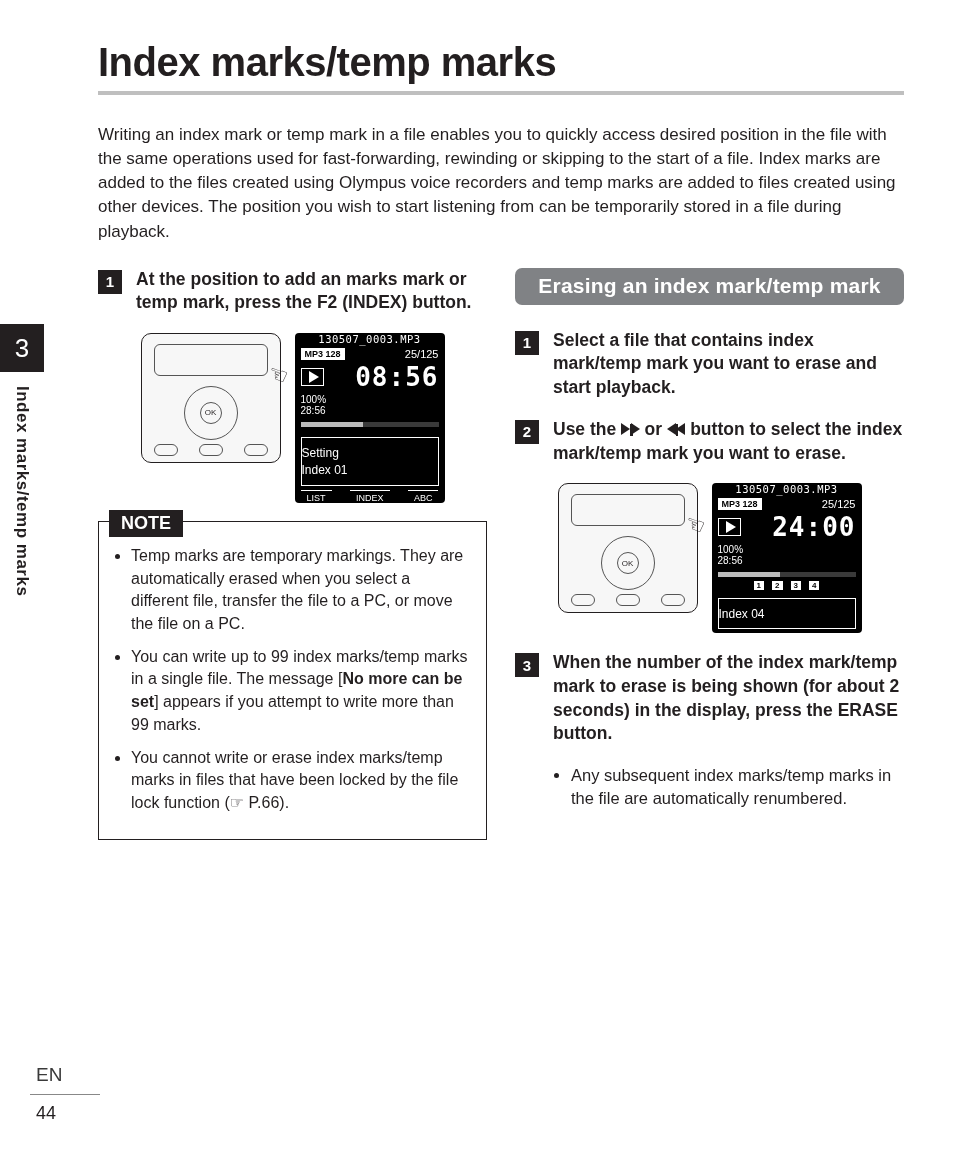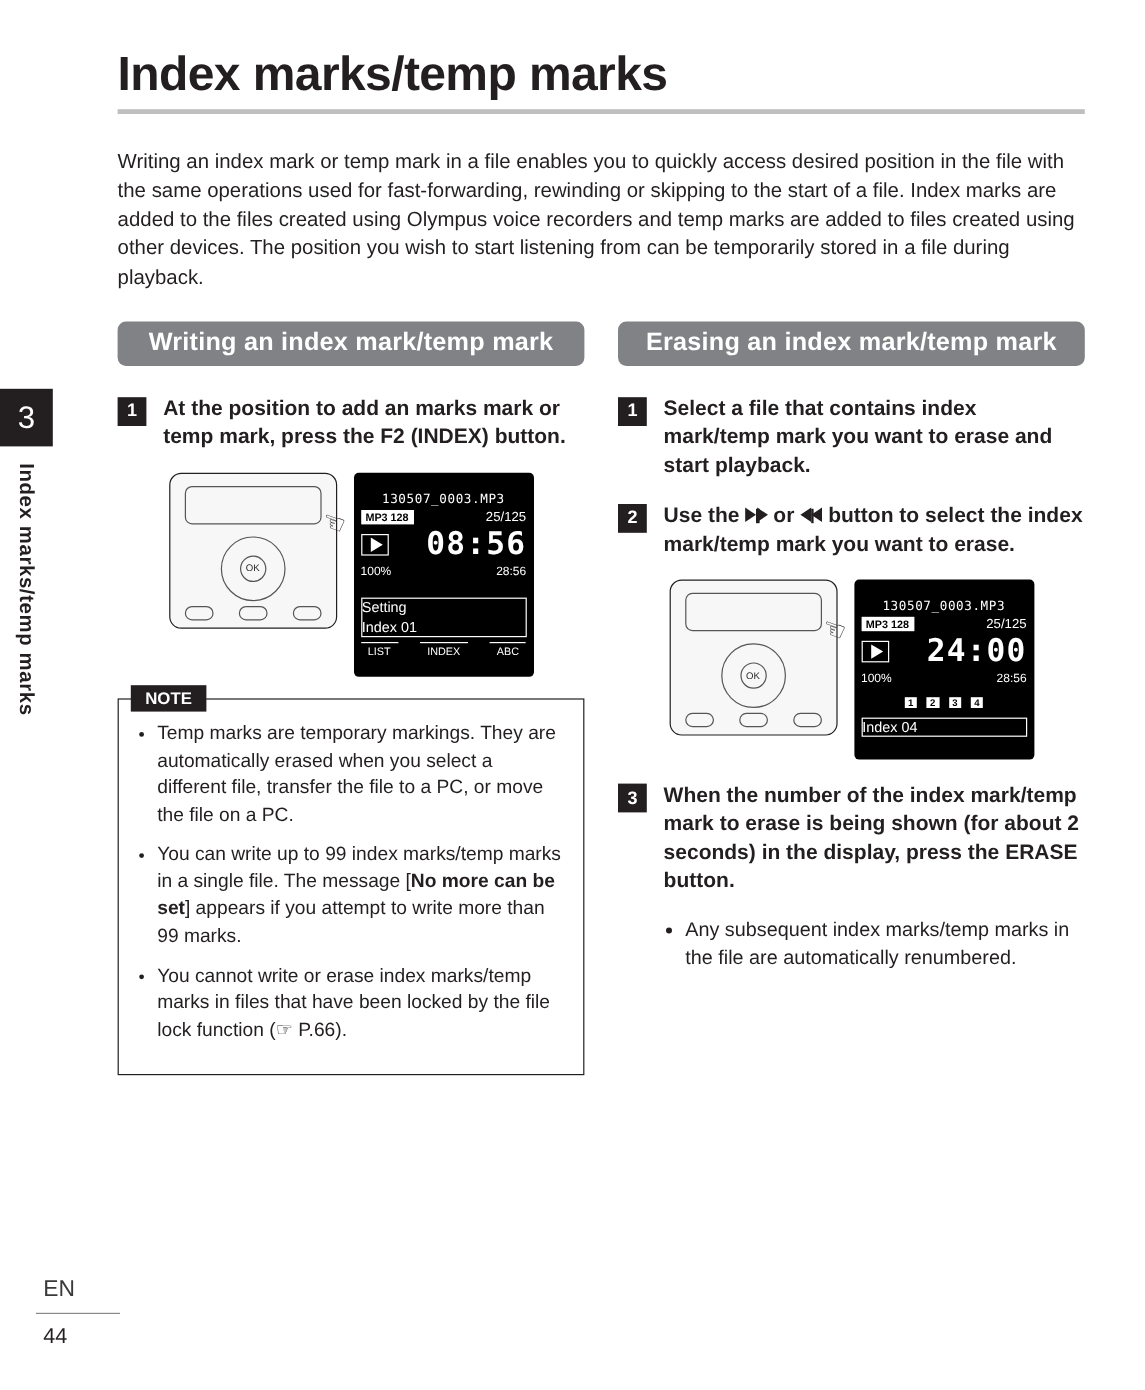--- a/index.html
+++ b/index.html
@@ -101,48 +101,48 @@
   .device-fig .btns span{ width:24px; height:12px; border:1.3px solid #555; border-radius:6px; }
   .device-fig .hand{
     position:absolute; top:28px; right:-8px; font-size:22px; transform:rotate(20deg);
   }
   .screen-fig {
     width: 150px; height: 170px;
     background: #000; color: #fff;
     border-radius: 4px;
     font-family: "Arial", sans-serif;
     font-size: 11px;
-    padding: 16px 6px;
+    padding: 0 6px;
     display: flex; flex-direction: column;
   }
   .screen-fig.short { height: 150px; }
   .sf-file { font-size:10.5px; text-align:center; letter-spacing:0.5px; margin-bottom:3px; font-family:monospace; }
   .sf-row1 { display:flex; justify-content:space-between; align-items:center; margin-bottom:2px;}
   .sf-badge { background:#fff; color:#000; font-size:9px; font-weight:700; padding:1px 4px; }
   .sf-row2 { display:flex; justify-content:space-between; align-items:center; }
   .sf-play { width:0;height:0;border-left:10px solid #fff;border-top:6px solid transparent;border-bottom:6px solid transparent; margin-left:3px;}
   .sf-play-wrap{ border:1.2px solid #fff; padding:2px 4px; display:flex; align-items:center;}
   .sf-time { font-size:26px; font-weight:600; letter-spacing:1px; font-family:monospace;}
-  .sf-sub { display:flex; justify-content:space-between; font-size:10px; margin-top:2px;}
+  .sf-sub { display:flex; justify-content:space-between; font-size:10px; margin-top:2px;flex-direction:column;}
   .sf-bar { height:5px; background:#3a3a3a; margin:6px 0 10px; position:relative;}
   .sf-bar::after{content:"";position:absolute;left:0;top:0;bottom:0;width:45%;background:#bbb;}
   .sf-marks{ display:flex; gap:8px; justify-content:center; margin-top:-6px; margin-bottom:8px;}
   .sf-marks span{ background:#fff;color:#000;font-size:8px;font-weight:700;padding:0 3px;}
   .sf-box { border:1.2px solid #fff; flex:1; display:flex; flex-direction:column; justify-content:center; gap:3px; font-size:12px; margin-bottom:4px;}
   .sf-soft { display:flex; justify-content:space-between; font-size:9px; margin-top:auto;}
   .sf-soft span{ border-top:1.2px solid #fff; padding:2px 6px 0;}
   .note-box {
     border: 1px solid #231f20;
     padding: 14px 14px 14px 14px;
     margin-top: 8px;
   }
   .note-label {
     display: inline-block;
     background: #231f20; color: #fff;
-    font-weight: 700; font-size: 14px;
+    font-weight: 700; font-size: 18px;
     padding: 3px 12px;
     position: relative; top: -26px; left: -4px;
   }
   .note-box ul { margin-top: -18px; padding-left: 18px; }
   .note-box li {
     font-size: 16px; line-height: 1.42; margin-bottom: 10px;
     list-style: disc;
   }
   .ref-icon::before { content:"☞"; }
   
@@ -206,21 +206,20 @@
   <div class="side-label">Index marks/temp marks</div>
 </div>
 
 <h1 class="page-title">Index marks/temp marks</h1>
 
 <p class="intro">Writing an index mark or temp mark in a file enables you to quickly access desired position in the file with the same operations used for fast-forwarding, rewinding or skipping to the start of a file. Index marks are added to the files created using Olympus voice recorders and temp marks are added to files created using other devices. The position you wish to start listening from can be temporarily stored in a file during playback.</p>
 
 <div class="columns">
 
   <div class="col">
-    <div class="section-bar">Writing an index mark/temp mark</div>
 
     <div class="step">
       <div class="step-num">1</div>
       <div class="step-text">
         <span>At the position to add an marks mark or temp mark, press the </span><span>F2 (INDEX)</span><span> button.</span>
       </div>
     </div>
 
     <div class="figs">
       <div class="device-fig">

